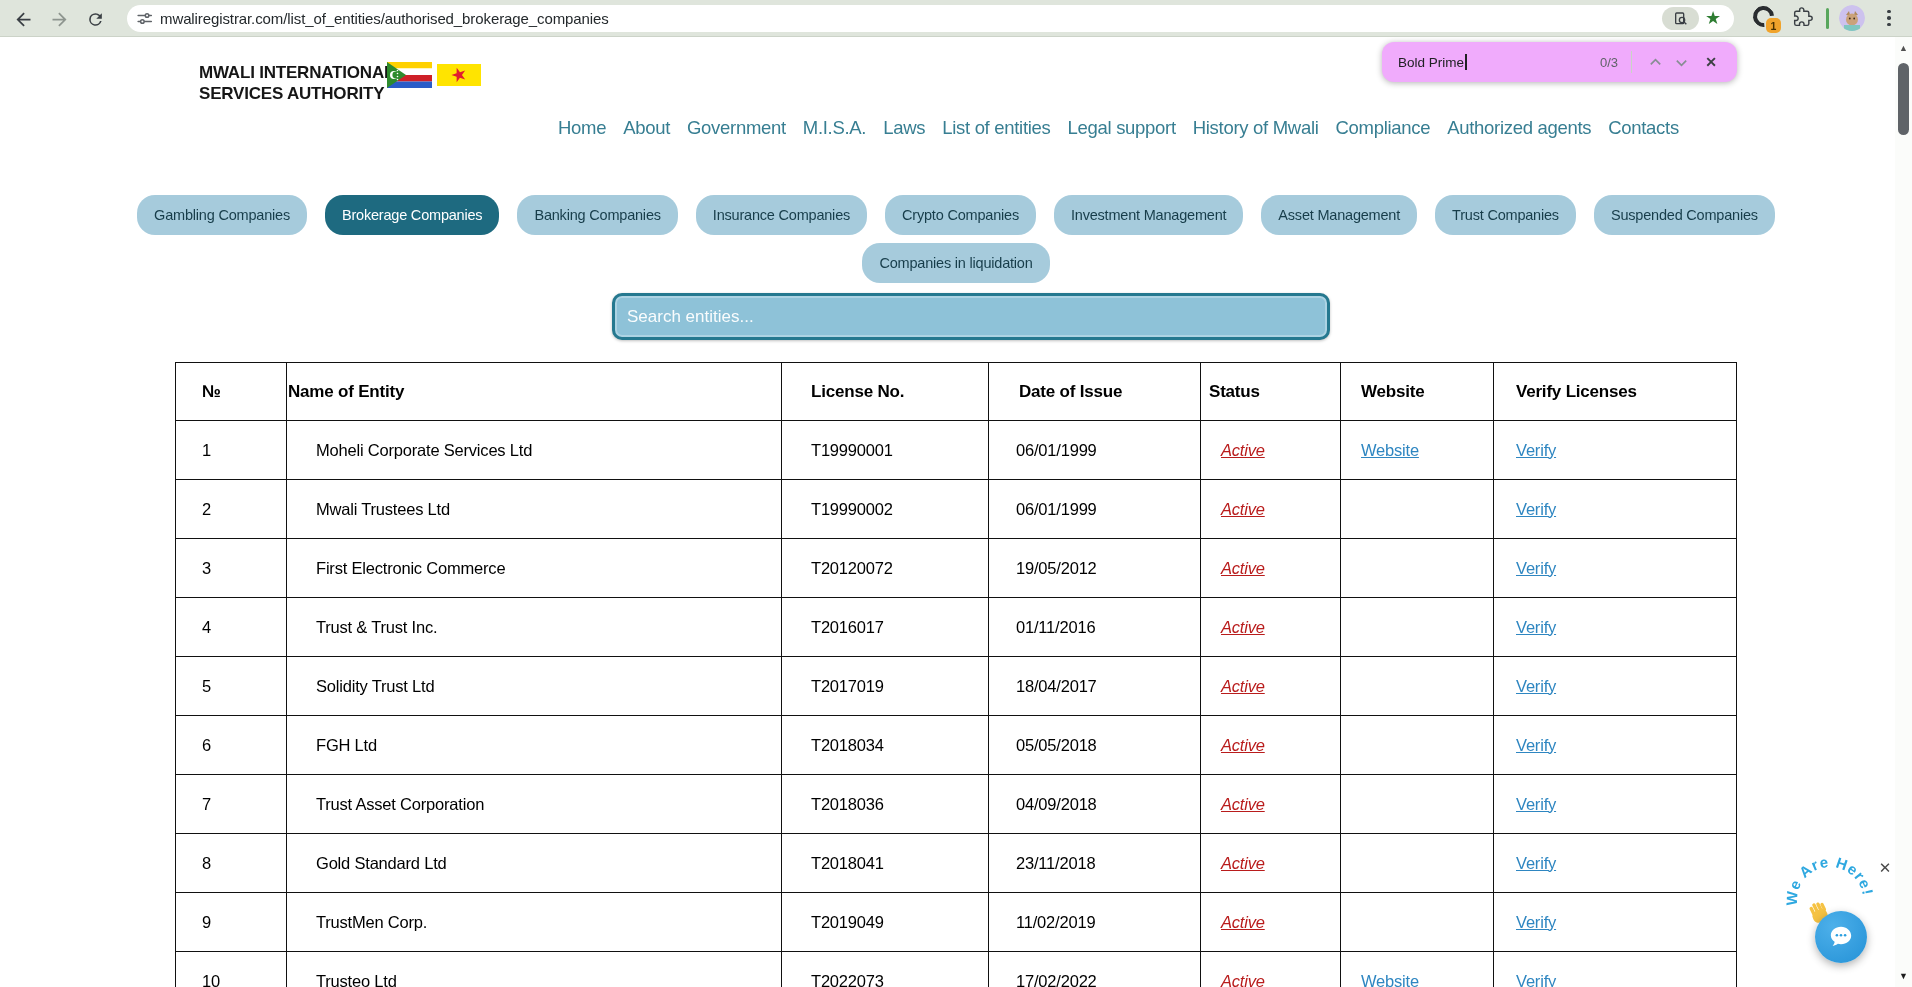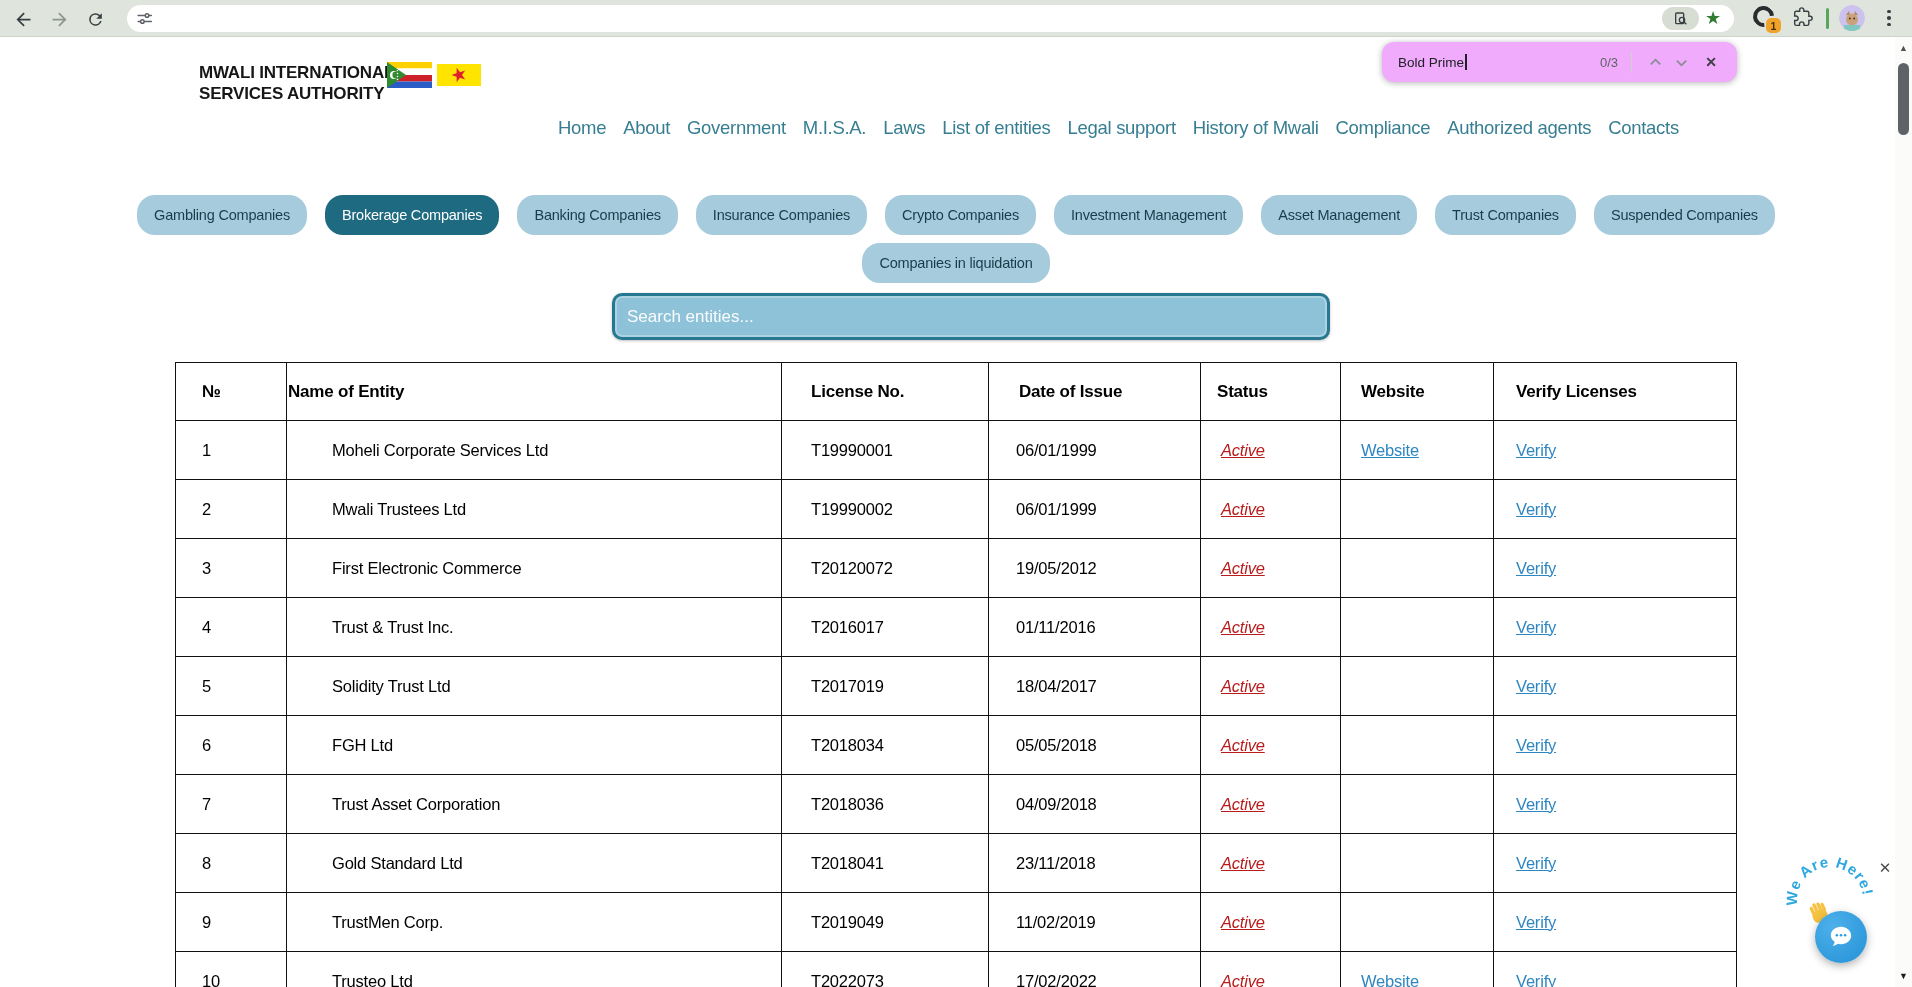--- a/index.html
+++ b/index.html
@@ -71,24 +71,24 @@
   
   .entities{position:absolute;left:175px;top:325px;width:1561px;border-collapse:collapse;
     table-layout:fixed;letter-spacing:-0.2px;}
   .entities th,.entities td{border:1.5px solid #111;text-align:left;vertical-align:middle;}
   .entities th{height:58px;font-size:17px;font-weight:bold;color:#000;}
   .entities td{height:59px;font-size:16.5px;color:#000;}
   .entities th:nth-child(1){padding-left:26px;}
   .entities th:nth-child(2){}
   .entities th:nth-child(3){padding-left:29px;}
   .entities th:nth-child(4){padding-left:30px;}
-  .entities th:nth-child(5){padding-left:16px;}
+  .entities th:nth-child(5){padding-left:8px;}
   .entities th:nth-child(6){padding-left:20px;}
   .entities th:nth-child(7){padding-left:22px;}
-  td.c1{padding-left:26px;} td.c2{padding-left:45px;} td.c3{padding-left:29px;}
+  td.c1{padding-left:26px;} td.c2{padding-left:29px;} td.c3{padding-left:29px;}
   td.c4{padding-left:27px;} td.c5{padding-left:20px;} td.c6{padding-left:20px;} td.c7{padding-left:22px;}
   .lnk{text-decoration:underline;cursor:pointer;}
   .lnk.green{color:#b91c1c;font-style:italic;}
   .lnk.blue{color:#2e86c1;}
 
   
   .scrollbar{position:absolute;right:0;top:0;width:17px;height:950px;background:#fbfcfa;z-index:60;}
   .sb-arrow{position:absolute;left:0;width:17px;text-align:center;font-size:9px;color:#505050;cursor:pointer;}
   .sb-up{top:6px;} .sb-down{bottom:6px;color:#1c1c1c;}
   .sb-thumb{position:absolute;left:3px;top:26px;width:11px;height:72px;background:#5f6368;border-radius:6px;cursor:pointer;}
@@ -125,20 +125,21 @@
   <svg class="tune-ic" width="17" height="17" viewBox="0 0 20 20">
     <g stroke="#5f6368" stroke-width="1.8" fill="none" stroke-linecap="round">
       <line x1="2.5" y1="6.5" x2="10" y2="6.5"></line>
         <circle cx="13" cy="6.5" r="2.1"></circle>
         <line x1="15.8" y1="6.5" x2="18" y2="6.5"></line>
       <line x1="2.5" y1="13.5" x2="4.5" y2="13.5"></line>
         <circle cx="7.5" cy="13.5" r="2.1"></circle>
         <line x1="10.3" y1="13.5" x2="18" y2="13.5"></line>
     </g>
   </svg>
+  <span class="url-text">mwaliregistrar.com/list_of_entities/authorised_brokerage_companies</span>
 
   <div class="chip">
     <svg width="16" height="16" viewBox="0 0 24 24">
       <g fill="none" stroke="#3a3f44" stroke-width="2">
           <rect x="4" y="3" width="12" height="16" rx="1.5"></rect>
           <circle cx="13.5" cy="13.5" r="4"></circle>
           <line x1="16.5" y1="16.5" x2="20" y2="20"></line>
         </g>
     </svg>
   </div>

